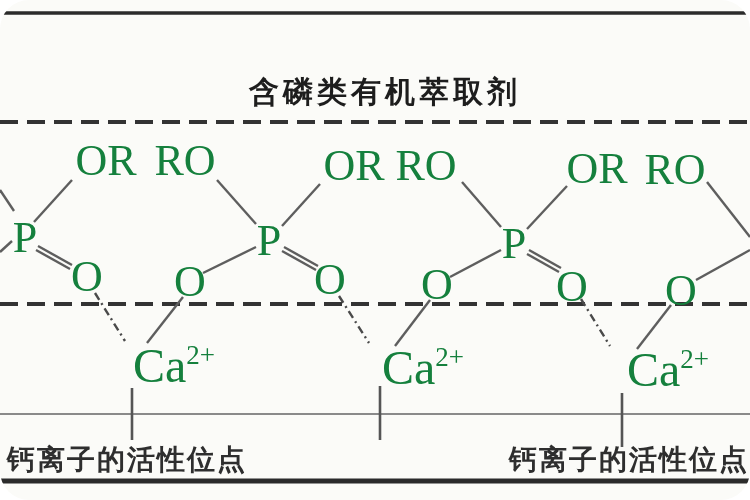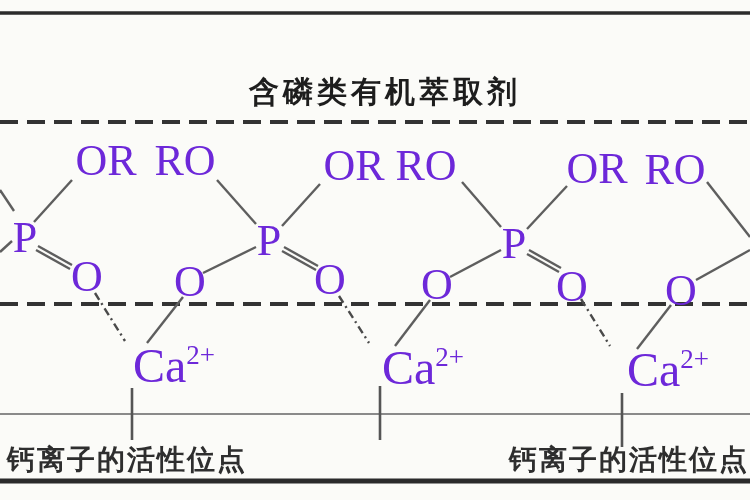--- a/index.html
+++ b/index.html
@@ -2,26 +2,27 @@
 <html><head>
 <meta charset="utf-8">
 <style>
   html,body{margin:0;padding:0;}
   #stage{
     position:relative;
     width:750px;height:500px;
     background:#fbfbf8;
     overflow:hidden;
     font-family:"Liberation Serif", serif;
+    border-radius:29px;
   }
   svg.lines{position:absolute;left:0;top:0;}
   .atom{
     position:absolute;
     transform:translate(-50%,-50%);
-    color:#6d28d9;
+    color:#15803d;
     font-family:"Liberation Serif", serif;
     font-size:44px;
     line-height:1;
     white-space:nowrap;
     z-index:2;
   }
   .ca{
     font-size:48px;
     margin-left:22px;
   }

